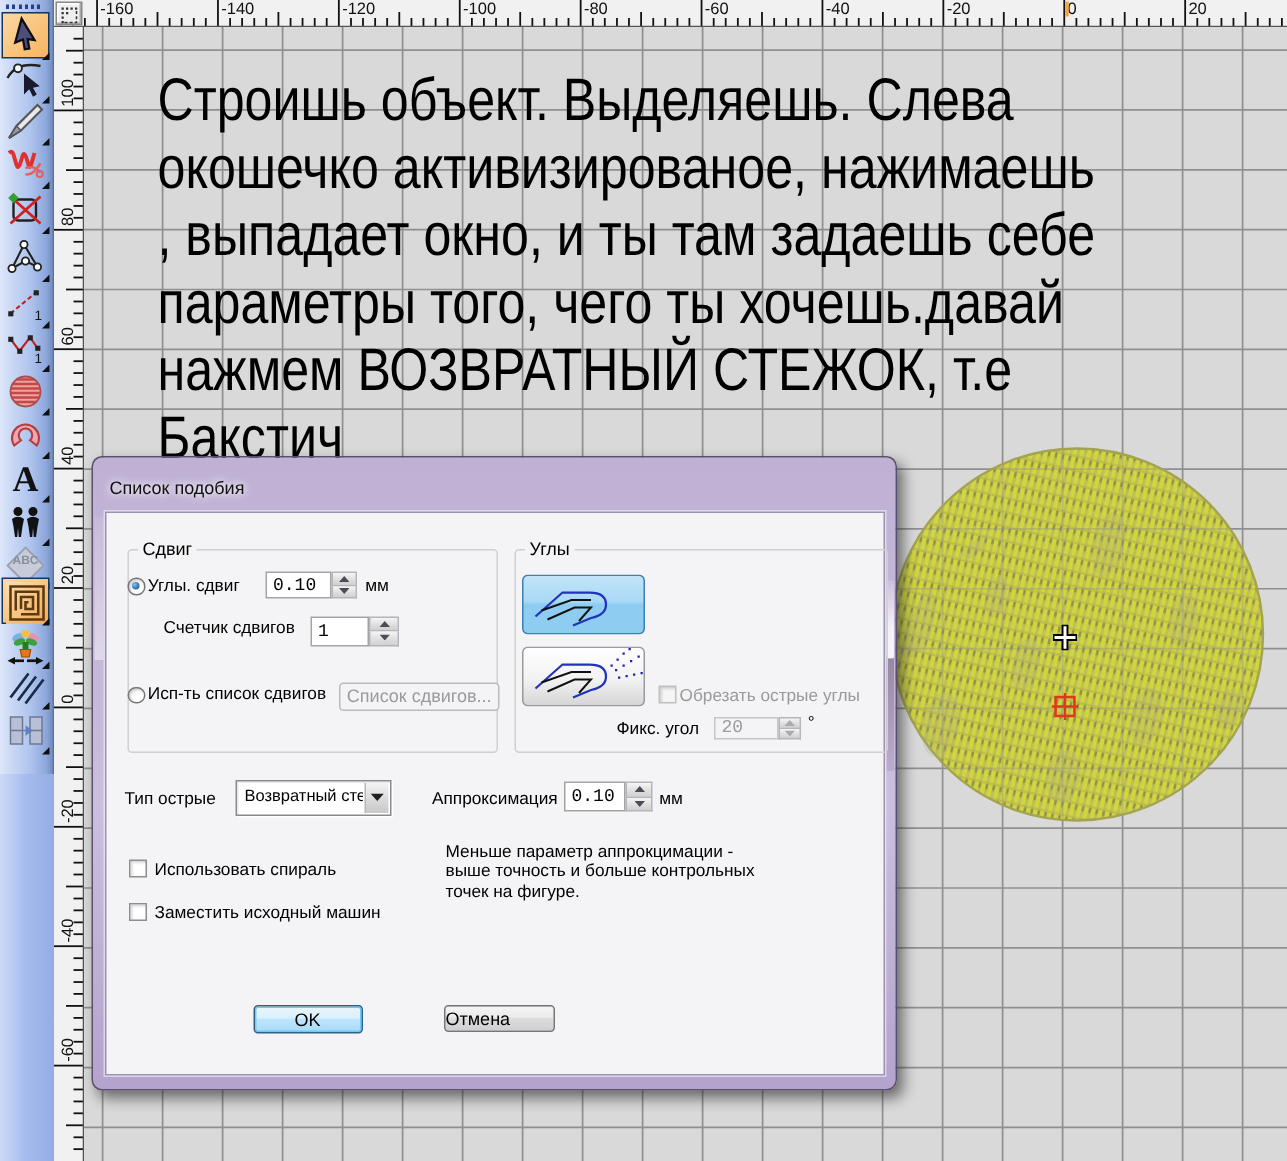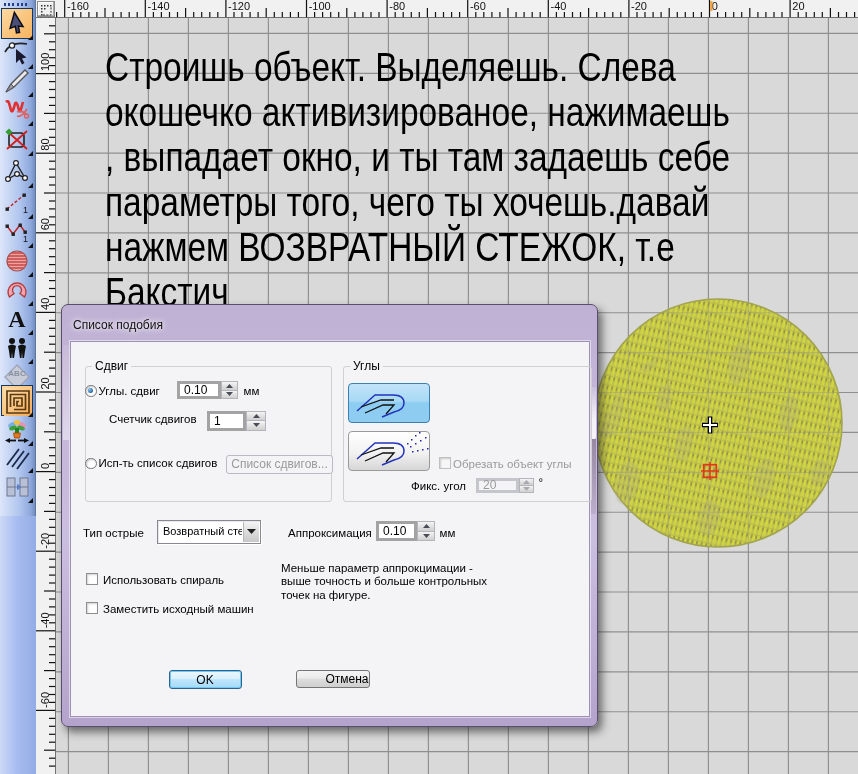--- a/index.html
+++ b/index.html
@@ -27,45 +27,45 @@
   box-shadow:4px 5px 9px rgba(35,35,35,0.62); }
 #glassR { position:absolute; right:1px; top:82px; width:5.5px; height:52px; background:linear-gradient(180deg,rgba(255,255,255,0.15),rgba(255,255,255,0.8) 60%,rgba(255,255,255,0.85)); border-radius:2px; }
 #glassR2 { position:absolute; right:1px; top:134px; width:5.5px; height:75px; background:linear-gradient(180deg,rgba(95,80,100,0.45),rgba(120,105,125,0.18)); }
 #glassL { position:absolute; left:1px; top:40px; width:5.5px; height:95px; background:linear-gradient(180deg,rgba(255,255,255,0.1),rgba(255,255,255,0.45)); }
 #dlgtitle { position:absolute; left:11px; top:13px; font-size:12px; color:#101010; text-shadow:0 0 7px #fff, 0 0 4px rgba(255,255,255,0.8); }
 #dlgbody { position:absolute; left:7.5px; top:36.5px; right:7px; bottom:9px; background:#f4f3f5; border:1px solid #9d92b3; box-shadow:0 0 0 1px rgba(255,255,255,0.5); }
 .grp { position:absolute; border:1px solid #d0d0d0; border-radius:3px; }
 .glab { position:absolute; left:6px; top:-7px; background:#f4f3f5; padding:0 3px; font-size:12px; color:#000; line-height:13px; }
 .lab { position:absolute; font-size:11.5px; color:#000; line-height:13px; white-space:nowrap; }
 .lab.gray { color:#9a9a9a; }
-.field { position:absolute; background:#fff; border:3px solid #a3a3a3; font-size:12px; }
+.field { position:absolute; background:#fff; border:1px solid #a3a3a3; font-size:12px;font-family:Liberation Mono, monospace; }
 .field span { position:absolute; left:4px; top:50%; transform:translateY(-50%); }
 .field.dis { background:#f4f3f5; border-color:#c5c5cc; }
 .gtext { color:#9a9a9a; }
 .spin { position:absolute; display:flex; flex-direction:column; }
 .sb { flex:1; background:linear-gradient(180deg,#f5f5f5,#e3e3e3 45%,#d0d0d0); border:1px solid #b4b4ba; display:flex; align-items:center; justify-content:center; }
 .sb + .sb { border-top:none; }
 .dbtn { position:absolute; background:#f4f3f5; border:1px solid #bdb8c1; border-radius:3px; color:#9a9a9a; font-size:12px; text-align:center; line-height:17px; }
 .cornbtn { position:absolute; width:82px; height:40px; }
 .checkbox { position:absolute; width:12px; height:12px; background:#fff; border:1px solid #8e8e8e; box-shadow:inset 1px 1px 2px rgba(120,120,120,0.35); }
 .checkbox.dis { border-color:#c0c0c0; background:#f6f6f6; }
 .radio { position:absolute; width:11.5px; height:11.5px; border-radius:50%; background:#fff; border:1px solid #75757a; box-shadow:inset 1px 1px 2px rgba(120,120,120,0.4); }
 .radio.checked::after { content:""; position:absolute; left:2.25px; top:2.25px; width:5px; height:5px; border-radius:50%;
   background:radial-gradient(circle at 35% 35%, #8ac2e8, #1f5f9e 75%); }
 #combo { position:absolute; width:103.5px; height:24px; font-size:11px; background:#fff; border:1px solid #888890; box-shadow:1px 1px 0 #fff, inset 1px 1px 0 #e8e8e8; }
 #combo > span { position:absolute; left:5px; top:4.5px; white-space:nowrap; overflow:hidden; max-width:79px; }
 #comboarr { position:absolute; right:1px; top:1px; bottom:1px; width:16px; background:linear-gradient(180deg,#f4f4f4,#dcdcdc 50%,#c8c8c8); border-left:1px solid #b8b8b8; display:flex; align-items:center; justify-content:center; }
-.para { position:absolute; font-size:11.5px; line-height:13.5px; color:#000; white-space:nowrap; }
+.para { position:absolute; font-size:11.5px; line-height:13.5px; color:#000; white-space:nowrap;margin-left:16px; }
 #okbtn { position:absolute; left:98px; top:327.5px; width:73px; height:19px; border-radius:3px; border:1px solid #2c628b;
   background:linear-gradient(180deg,#eaf6fd 0%,#d9f0fc 45%,#bee6fd 50%,#a7d9f5 100%);
   box-shadow:inset 0 0 0 1px #70c9f2;
   font-size:12px; text-align:center; line-height:18px; }
 #cancelbtn { position:absolute; left:225.5px; top:327.5px; width:73.5px; height:18.5px; border-radius:3px; border:1px solid #757575;
   background:linear-gradient(180deg,#f4f4f4 0%,#ebebeb 45%,#dddddd 50%,#cfcfcf 100%);
-  font-size:12px; text-align:right; line-height:17px; }
+  font-size:12px; text-align:left; line-height:17px; }
 #crosshair { position:absolute; }
 </style></head><body>
 <div id="root">
   <div id="canvas">
     <div id="grid">
         <svg width="802" height="756" viewBox="0 0 802 756" style="display:block">
           <line x1="12.4" y1="0" x2="12.4" y2="756" stroke="#8f8f8f" stroke-width="1.15"></line>
           <line x1="52.4" y1="0" x2="52.4" y2="756" stroke="#8f8f8f" stroke-width="1.15"></line>
           <line x1="92.4" y1="0" x2="92.4" y2="756" stroke="#8f8f8f" stroke-width="1.15"></line>
           <line x1="132.4" y1="0" x2="132.4" y2="756" stroke="#8f8f8f" stroke-width="1.15"></line>
@@ -627,21 +627,21 @@
               <rect x="67" y="12" width="1.5" height="1.5"></rect>
               <rect x="72" y="9" width="1.5" height="1.5"></rect>
               <rect x="77" y="6" width="1.5" height="1.5"></rect>
               <rect x="64" y="20" width="1.5" height="1.5"></rect>
               <rect x="69" y="19" width="1.5" height="1.5"></rect>
               <rect x="74" y="18" width="1.5" height="1.5"></rect>
               <rect x="79" y="17" width="1.5" height="1.5"></rect>
             </g>
           </svg></div>
         <div class="checkbox dis" style="left:368.5px;top:115px"></div>
-        <div class="lab gray" style="left:382.5px;top:115.5px">Обрезать объект углы</div>
+        <div class="lab gray" style="left:382.5px;top:115.5px">Обрезать острые углы</div>
         <div class="lab" style="left:340.5px;top:138px">Фикс. угол</div>
         <div class="field dis" style="left:405.5px;top:135.5px;width:43px;height:15.5px">
           <span class="gtext">20</span>
         </div>
         <div class="spin" style="left:448.5px;top:135.5px;width:14.5px;height:15.5px">
 <div class="sb">
             <svg width="7" height="4" viewBox="0 0 7 4">
               <path d="M3.5 0 L7 4 L0 4 Z" fill="#a8aab0"></path>
             </svg>
           </div>

